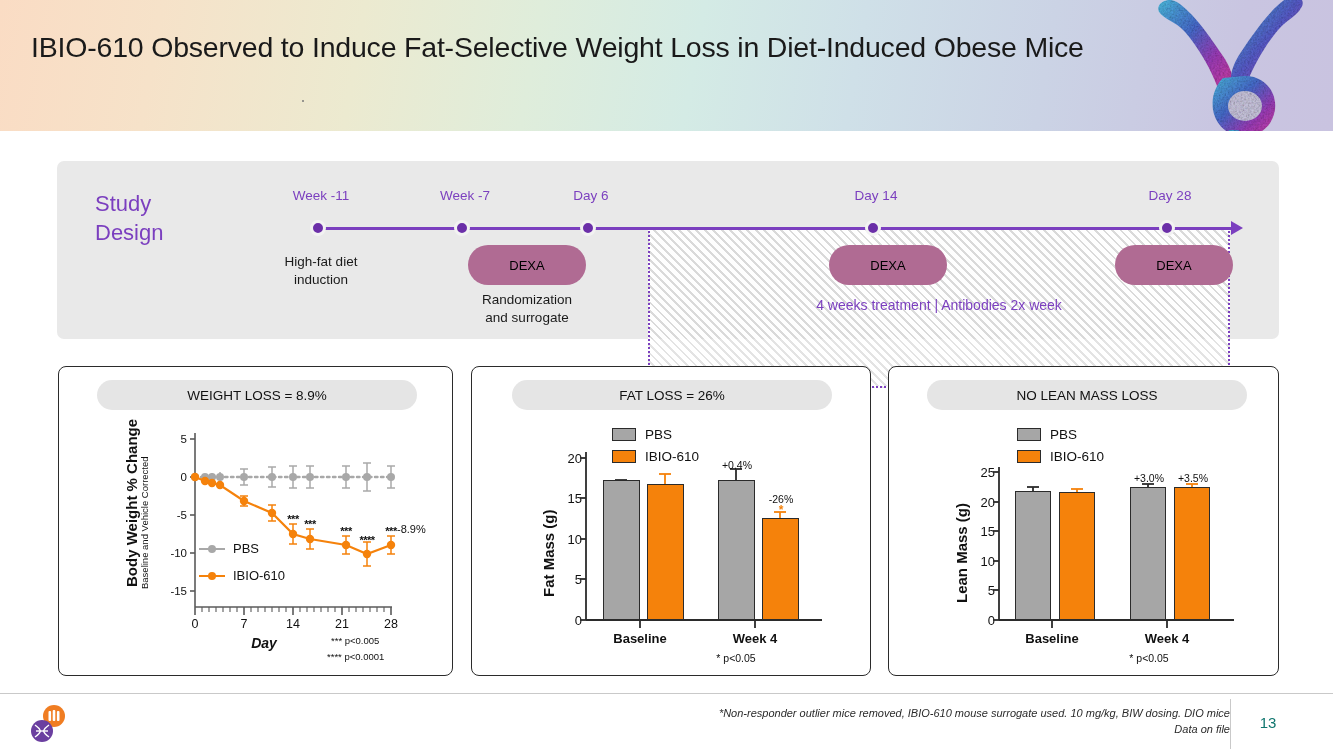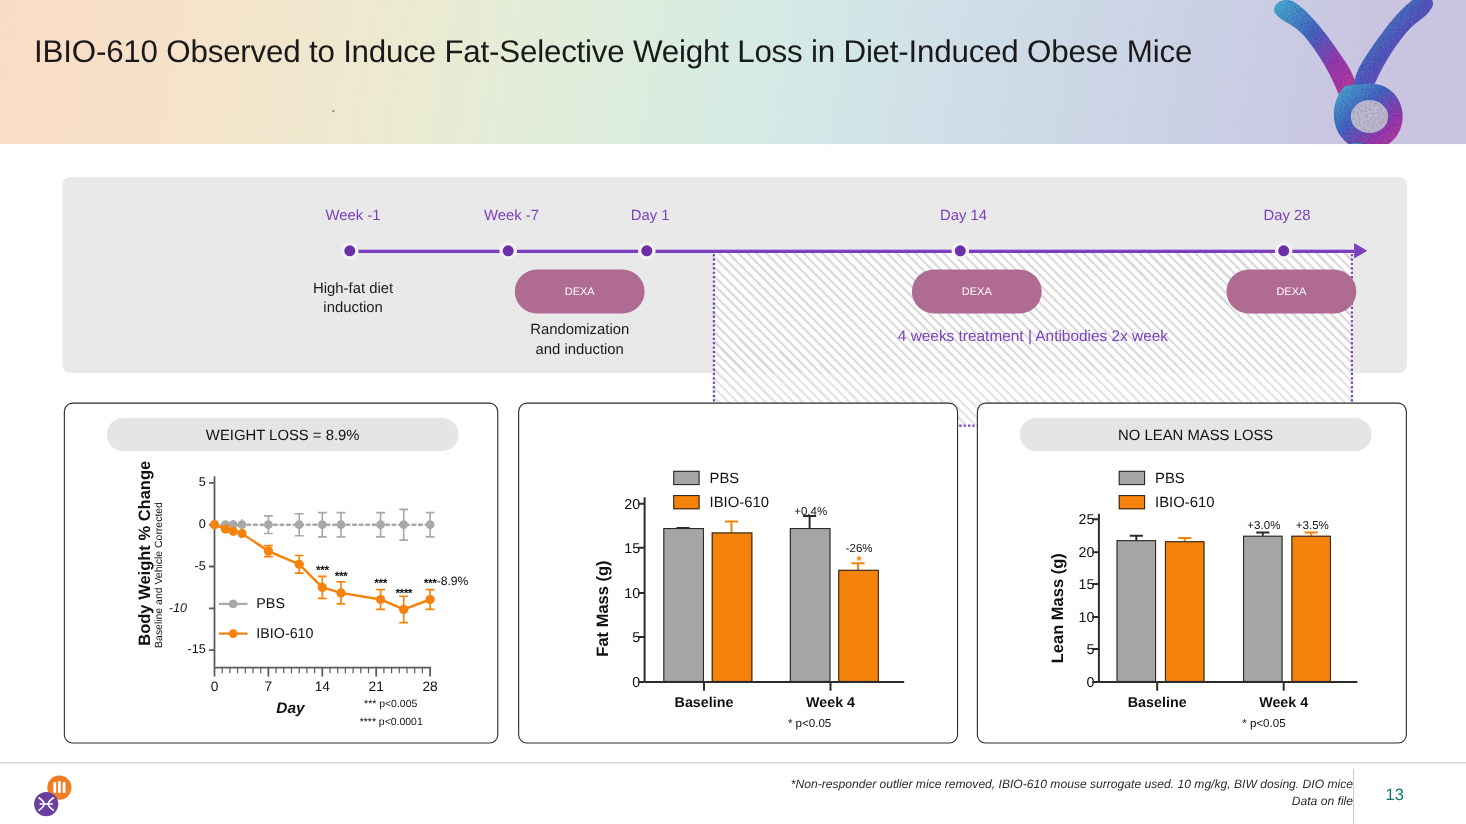--- a/index.html
+++ b/index.html
@@ -52,21 +52,21 @@
     border-left: 12px solid #7b3fbf;
   }
   .tl-node { position: absolute; width: 16px; height: 16px; border-radius: 50%;
     background: #6b2fa8; border: 3px solid #f2f2f2; top: 59px; margin-left: -11px; }
   .tl-label { position: absolute; top: 27px; font-size: 13.5px; color: #7b3fbf;
     transform: translateX(-50%); white-space: nowrap; }
   .tl-caption { position: absolute; font-size: 13.5px; color: #1a1a1a;
     text-align: center; transform: translateX(-50%); line-height: 1.32; white-space: nowrap; }
   .dexa-pill {
     position: absolute; height: 40px; border-radius: 20px; background: #b06b93;
-    color: #ffffff; font-size: 10px; display: flex; align-items: center;
+    color: #000000; font-size: 13px; display: flex; align-items: center;
     justify-content: center; transform: translateX(-50%);
   }
   .treat-box {
     position: absolute; left: 591px; top: 67px; width: 582px; height: 160px;
     border-right: 2px dotted #7b3fbf; border-bottom: 2px dotted #7b3fbf;
     border-left: 2px dotted #7b3fbf;
     background-image: repeating-linear-gradient(45deg,
       rgba(255,255,255,0.95) 0px, rgba(255,255,255,0.95) 4px,
       rgba(205,205,205,0.55) 4px, rgba(205,205,205,0.55) 6px);
   }
@@ -191,41 +191,45 @@
                  L106 93 C112 77 124 55 138 39 C148 28 156 26 160 18 Z" fill="url(#abg2)"></path>
         <path d="M82 88 C74 96 70 108 72 120 C75 138 92 150 110 146 C128 142 138 124 133 107
                  C129 93 116 85 103 86 Z" fill="url(#abg1)"></path>
         <ellipse cx="104" cy="116" rx="17" ry="15" fill="#cfcbe4"></ellipse>
         <path d="M88 140 C86 152 90 162 96 166 L108 162 C102 156 98 148 98 140 Z" fill="url(#abg2)"></path>
       </g>
     </svg>
   </div>
 
   <div class="study-panel">
+    <div class="study-label">
+      <div>Study</div>
+      <div>Design</div>
+    </div>
 
     <div class="treat-box"></div>
     <div class="timeline-axis"></div>
     <div class="timeline-arrow"></div>
 
-    <div class="tl-label" style="left:264px;">Week -1</div>
+    <div class="tl-label" style="left:264px;">Week -11</div>
     <div class="tl-node" style="left:264px;"></div>
     <div class="tl-caption" style="left:264px; top:92px;">
       <div>High-fat diet</div>
       <div>induction</div>
     </div>
 
     <div class="tl-label" style="left:408px;">Week -7</div>
     <div class="tl-node" style="left:408px;"></div>
     <div class="dexa-pill" style="left:470px; top:84px; width:118px;">DEXA</div>
 
-    <div class="tl-label" style="left:534px;">Day 1</div>
+    <div class="tl-label" style="left:534px;">Day 6</div>
     <div class="tl-node" style="left:534px;"></div>
     <div class="tl-caption" style="left:470px; top:130px;">
       <div>Randomization</div>
-      <div>and induction</div>
+      <div>and surrogate</div>
     </div>
 
     <div class="tl-label" style="left:819px;">Day 14</div>
     <div class="tl-node" style="left:819px;"></div>
     <div class="dexa-pill" style="left:831px; top:84px; width:118px;">DEXA</div>
 
     <div class="tl-label" style="left:1113px;">Day 28</div>
     <div class="tl-node" style="left:1113px;"></div>
     <div class="dexa-pill" style="left:1117px; top:84px; width:118px;">DEXA</div>
 
@@ -235,21 +239,21 @@
   <div class="card card-1">
     <div class="pill-banner pill-1">WEIGHT LOSS = 8.9%</div>
 
     <div class="lc-wrap">
       <div class="axis-title-main" style="left:64px; top:170px;">Body Weight % Change</div>
       <div class="axis-title-sub" style="left:80px; top:172px;">Baseline and Vehicle Corrected</div>
 
       <div class="lc-ytick" style="left:102px; top:22px;">5</div>
       <div class="lc-ytick" style="left:102px; top:60px;">0</div>
       <div class="lc-ytick" style="left:102px; top:98px;">-5</div>
-      <div class="lc-ytick" style="left:85px; top:136px;font-style:italic;">-10</div>
+      <div class="lc-ytick" style="left:102px; top:136px;">-10</div>
       <div class="lc-ytick" style="left:102px; top:174px;">-15</div>
 
       <svg style="position:absolute; left:0; top:0; width:395px; height:258px;">
 
         <line x1="136" y1="16" x2="136" y2="190" stroke="#5a5a5a" stroke-width="1.6"></line>
         <line x1="136" y1="190" x2="333" y2="190" stroke="#5a5a5a" stroke-width="1.6"></line>
 
         <g stroke="#5a5a5a" stroke-width="1.6">
           <line x1="136" y1="190" x2="136" y2="198"></line>
           <line x1="185" y1="190" x2="185" y2="198"></line>
@@ -397,20 +401,21 @@
         <span class="lg-line lg-org"></span>
         <span>IBIO-610</span>
       </div>
 
       <div class="pval-note" style="left:272px; top:218px;">***  p&lt;0.005</div>
       <div class="pval-note" style="left:268px; top:234px;">**** p&lt;0.0001</div>
     </div>
   </div>
 
   <div class="card card-2">
+    <div class="pill-banner pill-2">FAT LOSS = 26%</div>
 
     <div class="bar-legend" style="left:140px; top:60px;">
       <span class="swatch sw-gray"></span>
       <span>PBS</span>
     </div>
     <div class="bar-legend" style="left:140px; top:82px;">
       <span class="swatch sw-org"></span>
       <span>IBIO-610</span>
     </div>
 

